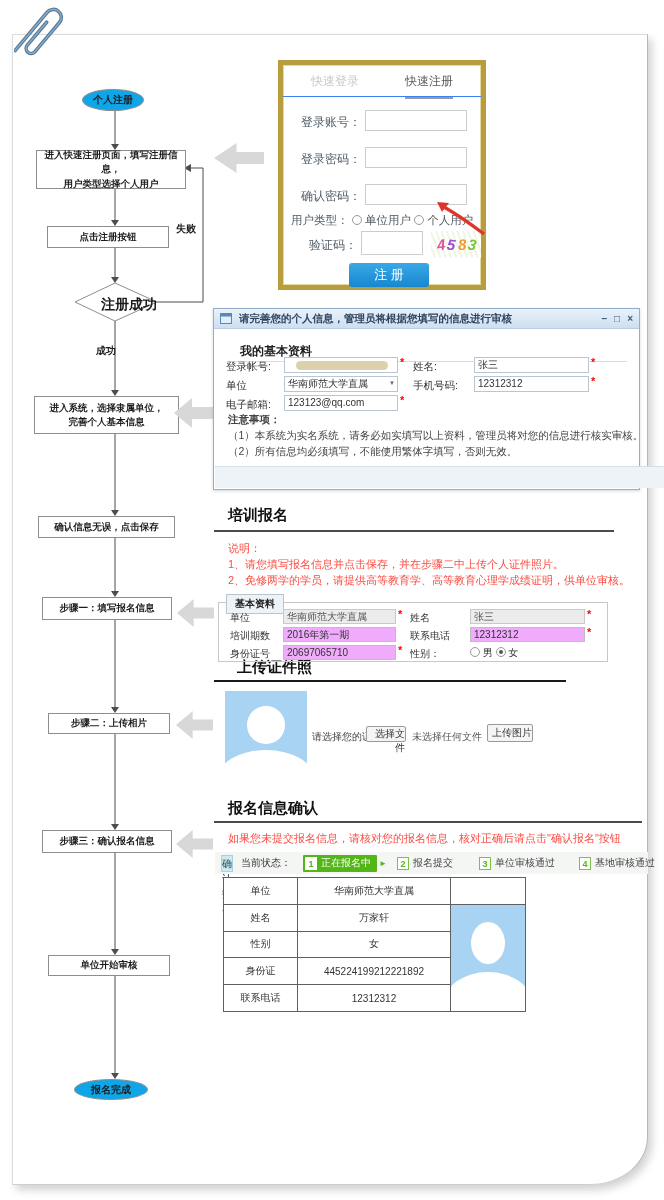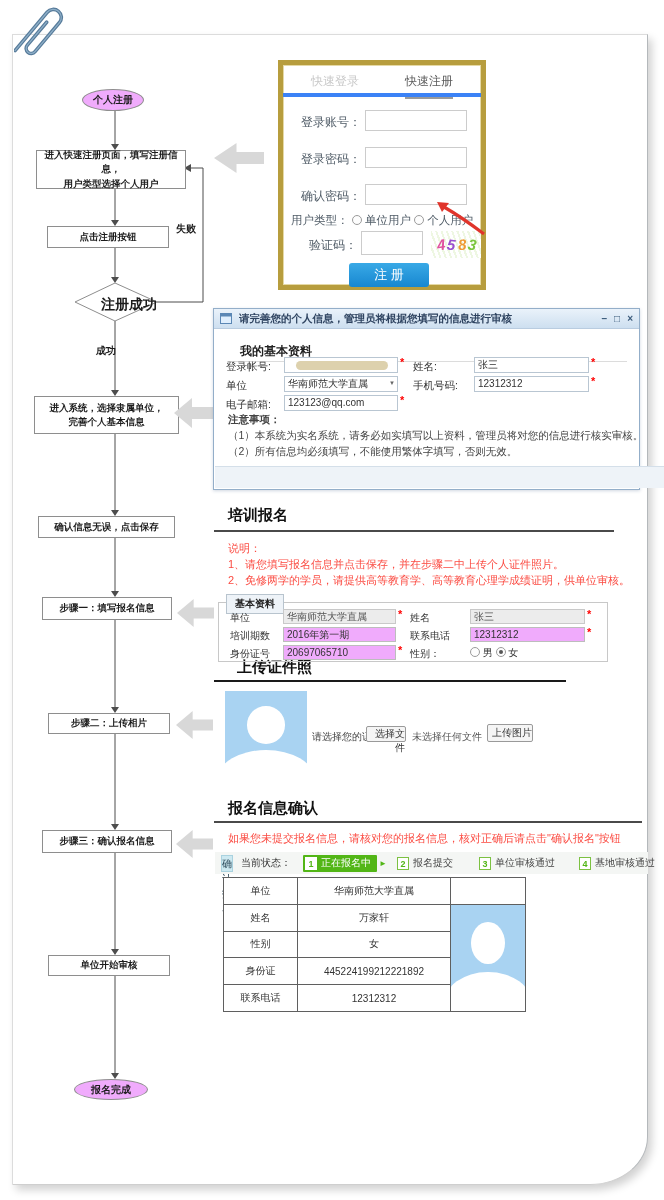--- a/index.html
+++ b/index.html
@@ -8,32 +8,32 @@
   .canvas{position:relative;width:664px;height:1200px;background:#fff;overflow:hidden}
   .sheet{position:absolute;left:12px;top:34px;width:636px;height:1151px;background:#fff;
          border:1px solid #dcdcdc;border-right-color:#b4b8bb;border-bottom-color:#cfcfcf;
          border-bottom-right-radius:58px 48px;box-shadow:4px 5px 8px rgba(0,0,0,.18)}
   svg.layer{position:absolute;left:0;top:0;pointer-events:none}
 
   
   .fc-box{position:absolute;border:1px solid #8e8e8e;background:#fff;color:#1c1c1c;
           font-size:9.5px;font-weight:700;display:flex;flex-direction:column;
           align-items:center;justify-content:center;text-align:center;line-height:1.5;z-index:3}
-  .fc-ellipse{position:absolute;border:1px solid #8e8e8e;border-radius:50%;background:#f0abfc;
+  .fc-ellipse{position:absolute;border:1px solid #8e8e8e;border-radius:50%;background:#0ea5e9;
           color:#1c1c1c;font-size:10px;font-weight:700;display:flex;align-items:center;
           justify-content:center;z-index:3}
   .fc-label{position:absolute;font-size:10px;font-weight:700;color:#1c1c1c;z-index:3}
   .fc-diamond-label{position:absolute;left:75px;top:296px;width:82px;text-align:right;
           font-size:14px;font-weight:700;color:#1c1c1c;z-index:3}
   .big-arrow{position:absolute;z-index:4}
 
   
   .reg-form{position:absolute;left:278px;top:60px;width:208px;height:230px;background:#fff;
             border:5px solid #b79d3e;box-shadow:inset 0 0 0 1px #e5d9a6;z-index:5}
-  .reg-tabs{position:absolute;left:0;top:0;width:100%;height:32px;border-bottom:4px solid #3b82f6}
+  .reg-tabs{position:absolute;left:0;top:0;width:100%;height:32px;border-bottom:1px solid #3b82f6}
   .reg-tab{position:absolute;top:8px;font-size:12px;white-space:nowrap;cursor:default}
   .reg-tab.inactive{color:#c9c9c9}
   .reg-tab.active{color:#5c5c5c;padding-bottom:7px;border-bottom:2px solid #9a9a9a}
   .reg-row{position:absolute;left:4px;width:100%;height:22px}
   .reg-label{position:absolute;left:8px;width:66px;text-align:right;font-size:12px;color:#4f5b66;top:4px;white-space:nowrap}
   .reg-input{position:absolute;left:78px;top:0;width:102px;height:21px;background:#fff;border:1px solid #ccc}
   .radio{display:inline-block;width:10px;height:10px;border-radius:50%;border:1px solid #9b9b9b;
          background:#fdfdfd;vertical-align:-1px;position:relative}
   .radio.checked::after{content:"";position:absolute;left:2px;top:2px;width:4px;height:4px;border-radius:50%;background:#555}
   .reg-usertype{position:absolute;left:8px;top:148px;font-size:11.5px;color:#4f5b66;white-space:nowrap}

